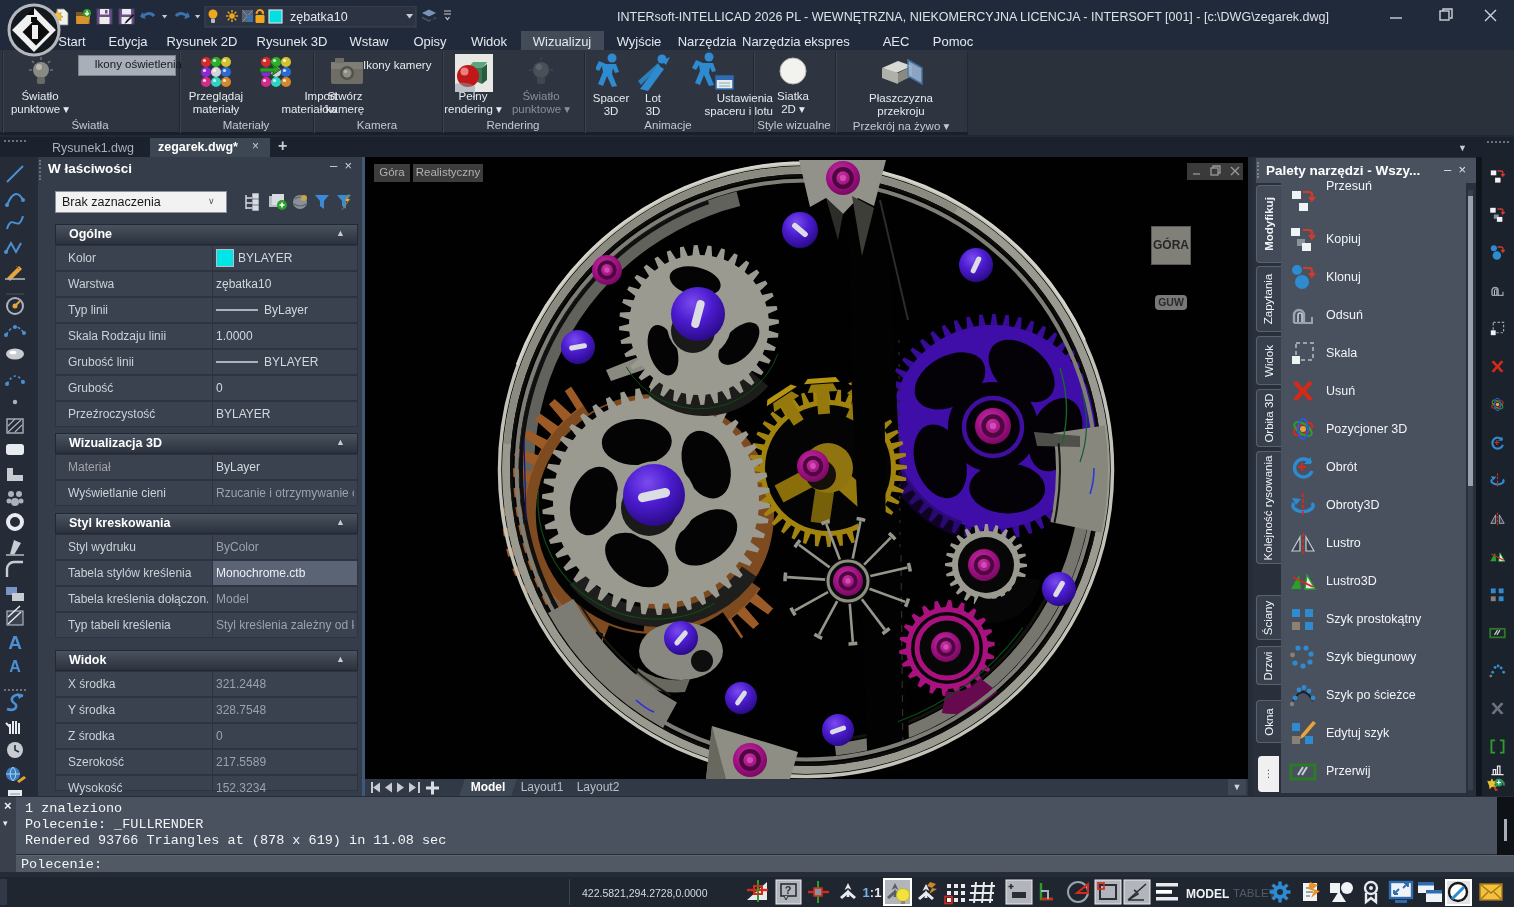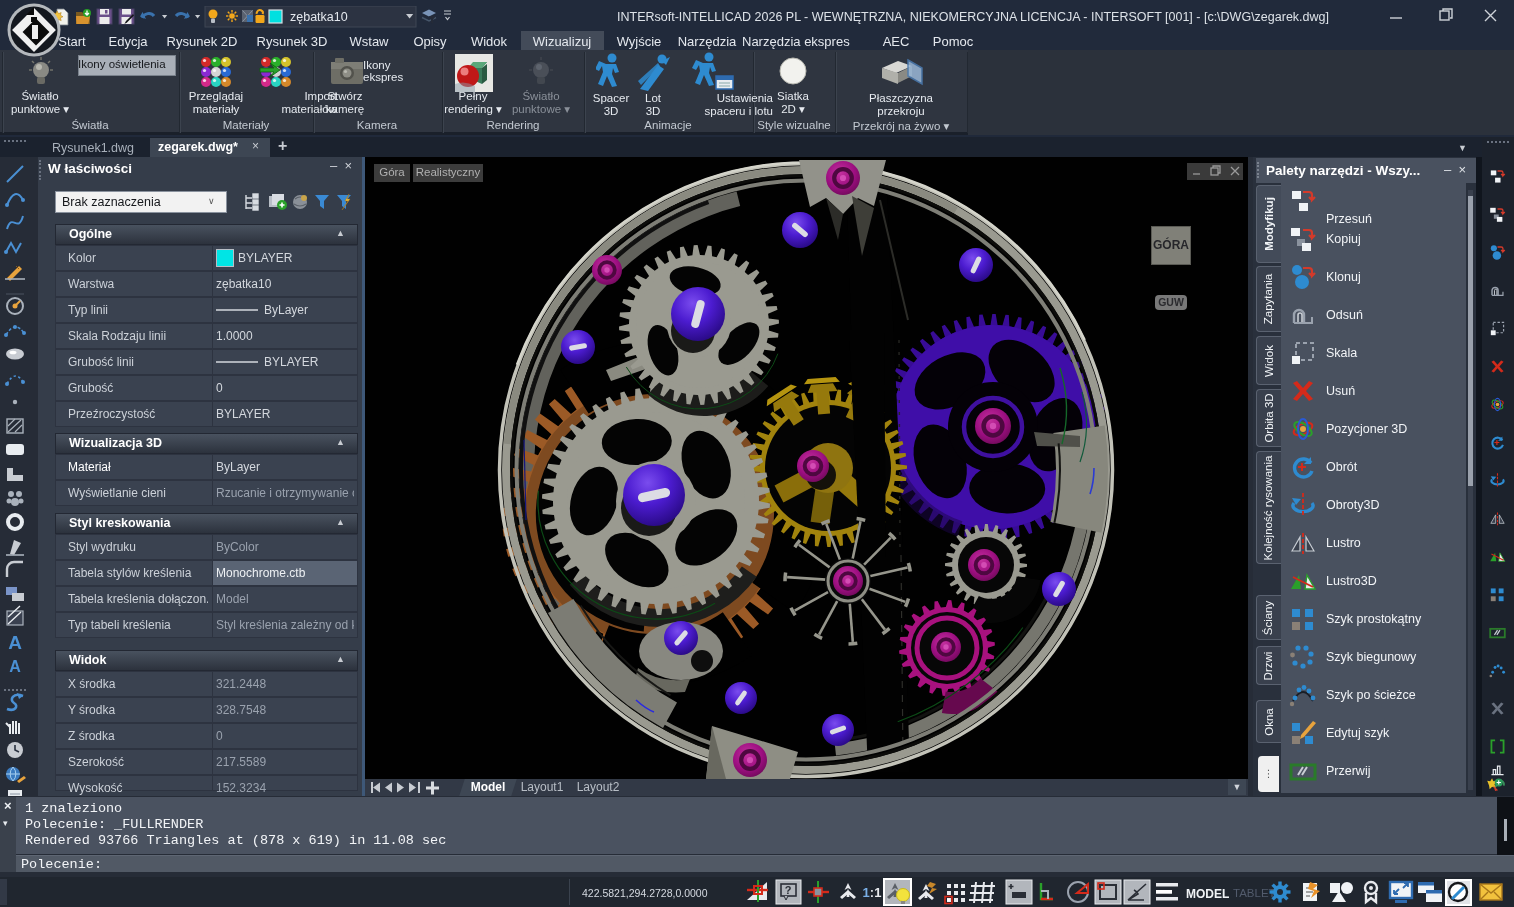--- a/index.html
+++ b/index.html
@@ -142,21 +142,21 @@
 <g stroke="#76766e" stroke-width="1.4">
       <line x1="17" y1="1" x2="17" y2="4"></line>
       <line x1="5" y1="14" x2="8" y2="14"></line>
       <line x1="26" y1="14" x2="29" y2="14"></line>
       <line x1="8" y1="5" x2="10" y2="7"></line>
       <line x1="26" y1="5" x2="24" y2="7"></line>
     </g>
   </svg>
 <div class="ab" style="left:-20px;top:90px;width:120px;text-align:center;font-size:11.5px;line-height:13px;color:#e6eaef">Światło<br>punktowe ▾</div>
 <div class="ab" style="left:78px;top:55px;width:98px;height:21px;background:#a9afb8;border:1px solid #7a828c"></div>
-<div class="ab" style="left:78px;top:58px;width:104px;text-align:left;font-size:11.5px;color:#16181c">Ikony oświetlenia</div>
+<div class="ab" style="left:78px;top:58px;width:104px;text-align:right;font-size:11.5px;color:#16181c">Ikony oświetlenia</div>
 <svg class="ab" style="left:198px;top:54px" width="36" height="36" viewBox="0 0 36 36">
     <circle cx="8" cy="8" r="5" fill="#d42a2a"></circle>
     <circle cx="6.5" cy="6.5" r="1.6" fill="#fff" opacity="0.8"></circle>
     <circle cx="18" cy="8" r="5" fill="#2ab02a"></circle>
     <circle cx="16.5" cy="6.5" r="1.6" fill="#fff" opacity="0.8"></circle>
     <circle cx="28" cy="8" r="5" fill="#d4c22a"></circle>
     <circle cx="26.5" cy="6.5" r="1.6" fill="#fff" opacity="0.8"></circle>
     <circle cx="8" cy="18" r="5" fill="#8a2ad4"></circle>
     <circle cx="6.5" cy="16.5" r="1.6" fill="#fff" opacity="0.8"></circle>
     <circle cx="18" cy="18" r="5" fill="#d4d4d4"></circle>
@@ -195,21 +195,21 @@
 <div class="ab" style="left:217px;top:90px;width:120px;text-align:right;font-size:11.5px;line-height:13px;color:#e6eaef">Import<br>materiałów</div>
 <svg class="ab" style="left:330px;top:58px" width="34" height="28" viewBox="0 0 34 28">
 <rect x="1" y="4" width="32" height="22" rx="2" fill="#6e6e66"></rect>
 <rect x="1" y="4" width="32" height="7" fill="#7e7e76"></rect>
 <circle cx="17" cy="15" r="7" fill="#52524c"></circle>
     <circle cx="17" cy="15" r="4.5" fill="#8e8e86"></circle>
     <circle cx="15.5" cy="13.5" r="1.6" fill="#b8b8b0"></circle>
 <rect x="5" y="0" width="9" height="5" rx="1" fill="#6e6e66"></rect>
   </svg>
 <div class="ab" style="left:285px;top:90px;width:120px;text-align:center;font-size:11.5px;line-height:13px;color:#e6eaef">Stwórz<br>kamerę</div>
-<div class="ab" style="left:363px;top:59px;width:70px;font-size:11.5px;color:#e6eaef">Ikony ekspres</div>
+<div class="ab" style="left:363px;top:59px;width:70px;font-size:11.5px;color:#e6eaef">Ikony kamery</div>
 <svg class="ab" style="left:455px;top:54px" width="38" height="38" viewBox="0 0 38 38">
 <rect x="0" y="0" width="38" height="38" fill="#e8e8e4"></rect>
 <path d="M18,8 h14 l-5,6 v16 l-9,-4 z" fill="#3a7a5a"></path>
     <path d="M18,8 h14 l-5,6 h-14 z" fill="#5aa87a"></path>
     <path d="M27,14 v16 l5,-4 v-16 z" fill="#2a5a42"></path>
 <circle cx="13" cy="22" r="11" fill="#c01818"></circle>
     <circle cx="9.5" cy="17.5" r="4" fill="#f08a8a" opacity="0.9"></circle>
 <path d="M0,30 q10,-4 20,2 l0,6 -20,0 z" fill="#8a9aa8" opacity="0.5"></path>
   </svg>
 <div class="ab" style="left:413px;top:90px;width:120px;text-align:center;font-size:11.5px;line-height:13px;color:#e6eaef">Pełny<br>rendering ▾</div>
@@ -600,21 +600,21 @@
 <div class="ab" style="left:68px;top:381px;width:140px;font-size:12px;color:#ccd1d8;white-space:nowrap;overflow:hidden">Grubość</div>
 <div class="ab" style="left:212px;top:375px;width:1px;height:26px;background:#2d3340"></div>
 <div class="ab" style="left:216px;top:381px;font-size:12px;color:#d4d8de;white-space:nowrap">0</div>
 <div class="ab" style="left:55px;top:401px;width:303px;height:26px;background:#3a4250;border:1px solid #2d3340;overflow:hidden"></div>
 <div class="ab" style="left:68px;top:407px;width:140px;font-size:12px;color:#ccd1d8;white-space:nowrap;overflow:hidden">Przeźroczystość</div>
 <div class="ab" style="left:212px;top:401px;width:1px;height:26px;background:#2d3340"></div>
 <div class="ab" style="left:216px;top:407px;font-size:12px;color:#d4d8de;white-space:nowrap">BYLAYER</div>
 <div class="ab" style="left:55px;top:433px;width:303px;height:21px;background:linear-gradient(#49525f,#2c323d);border:1px solid #232833;color:#fff;font-weight:700;font-size:12.5px;padding:2px 0 0 13px">Wizualizacja 3D</div>
 <div class="ab" style="left:336px;top:437px;color:#c8ccd2;font-size:9px">▲</div>
 <div class="ab" style="left:55px;top:454px;width:303px;height:26px;background:#3a4250;border:1px solid #2d3340;overflow:hidden"></div>
-<div class="ab" style="left:68px;top:460px;width:140px;font-size:12px;color:#ffffff;white-space:nowrap;overflow:hidden">Materiał</div>
+<div class="ab" style="left:68px;top:460px;width:140px;font-size:12px;color:#a3a3a3;white-space:nowrap;overflow:hidden">Materiał</div>
 <div class="ab" style="left:212px;top:454px;width:1px;height:26px;background:#2d3340"></div>
 <div class="ab" style="left:216px;top:460px;font-size:12px;color:#d4d8de;white-space:nowrap">ByLayer</div>
 <div class="ab" style="left:55px;top:480px;width:303px;height:26px;background:#3a4250;border:1px solid #2d3340;overflow:hidden"></div>
 <div class="ab" style="left:68px;top:486px;width:140px;font-size:12px;color:#ccd1d8;white-space:nowrap;overflow:hidden">Wyświetlanie cieni</div>
 <div class="ab" style="left:212px;top:480px;width:1px;height:26px;background:#2d3340"></div>
 <div class="ab" style="left:216px;top:486px;width:138px;font-size:12px;color:#9aa2ae;white-space:nowrap;overflow:hidden">Rzucanie i otrzymywanie ci...</div>
 <div class="ab" style="left:55px;top:513px;width:303px;height:21px;background:linear-gradient(#49525f,#2c323d);border:1px solid #232833;color:#fff;font-weight:700;font-size:12.5px;padding:2px 0 0 13px">Styl kreskowania</div>
 <div class="ab" style="left:336px;top:517px;color:#c8ccd2;font-size:9px">▲</div>
 <div class="ab" style="left:55px;top:534px;width:303px;height:26px;background:#3a4250;border:1px solid #2d3340;overflow:hidden"></div>
 <div class="ab" style="left:68px;top:540px;width:140px;font-size:12px;color:#ccd1d8;white-space:nowrap;overflow:hidden">Styl wydruku</div>
@@ -693,21 +693,21 @@
 <div class="ab" style="left:1256px;top:700px;width:25px;height:43px;background:#39404d;border:1px solid #5a6270;border-right:none;border-radius:4px 0 0 4px"></div>
 <div class="ab" style="left:1256px;top:700px;width:25px;height:43px;display:flex;align-items:center;justify-content:center">
     <span style="transform:rotate(-90deg);white-space:nowrap;font-size:11.5px;font-weight:400;color:#f0f3f6">Okna</span>
   </div>
 <div class="ab" style="left:1258px;top:756px;width:21px;height:36px;background:#f0f0f0;border-radius:4px 0 0 4px;color:#555;text-align:center;line-height:36px;font-size:10px">⋮</div>
 <svg class="ab" style="left:1289px;top:187px" width="28" height="28" viewBox="0 0 28 28">
     <rect x="3" y="4" width="9" height="8" fill="#f0f3f6"></rect>
     <rect x="10" y="16" width="9" height="8" fill="#f0f3f6"></rect>
     <path d="M14,5 h6 a3,3 0 0 1 3,3 v5 l3,-3 m-3,3 l-3,-3" stroke="#d43a2a" stroke-width="2.2" fill="none"></path>
   </svg>
-<div class="ab" style="left:1326px;top:212px;font-size:12.5px;color:#f2f4f7">Przesuń</div>
+<div class="ab" style="left:1326px;top:179px;font-size:12.5px;color:#f2f4f7">Przesuń</div>
 <svg class="ab" style="left:1289px;top:225px" width="28" height="28" viewBox="0 0 28 28">
     <rect x="2" y="3" width="9" height="8" fill="#f0f3f6"></rect>
     <rect x="8" y="14" width="8" height="7" fill="#8a929e"></rect>
     <rect x="13" y="18" width="9" height="8" fill="#f0f3f6"></rect>
     <path d="M14,5 h6 a3,3 0 0 1 3,3 v5 l3,-3 m-3,3 l-3,-3" stroke="#d43a2a" stroke-width="2.2" fill="none"></path>
   </svg>
 <div class="ab" style="left:1326px;top:232px;font-size:12.5px;color:#f2f4f7">Kopiuj</div>
 <svg class="ab" style="left:1289px;top:263px" width="28" height="28" viewBox="0 0 28 28">
     <circle cx="8" cy="7" r="5" fill="#2e8bd0"></circle>
     <circle cx="13" cy="19" r="7" fill="#2e8bd0"></circle>

